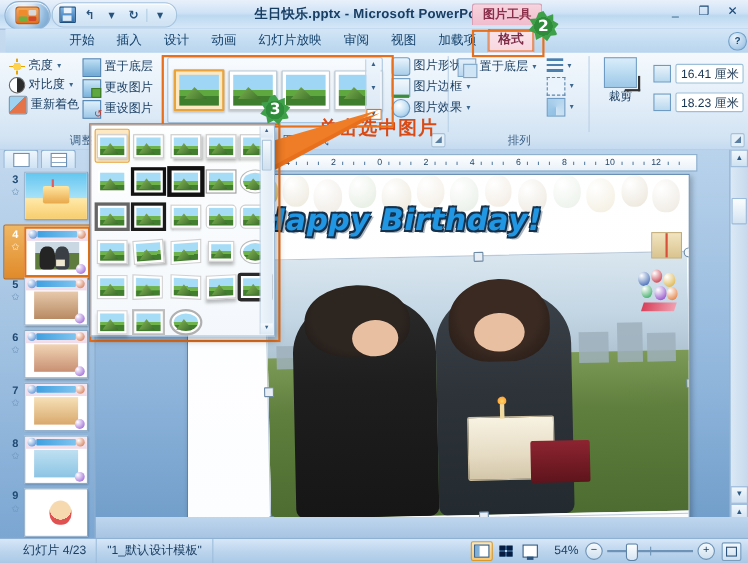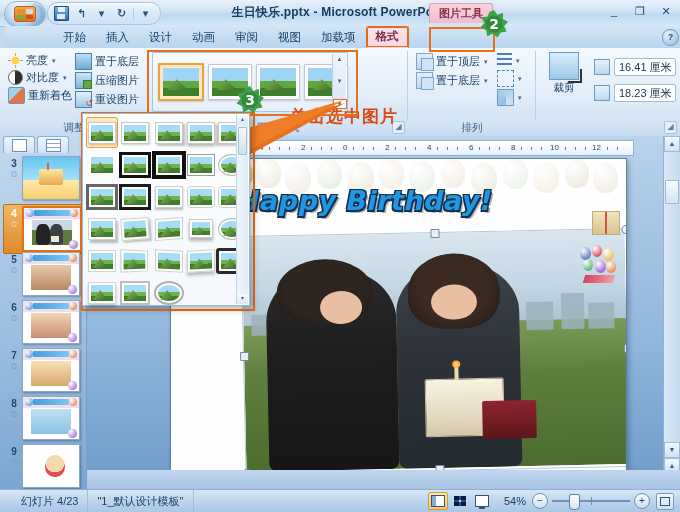--- a/index.html
+++ b/index.html
@@ -431,20 +431,21 @@
       <div class="wbtn">✕</div>
     </div>
   </div>
 
   <div class="tabstrip">
     <div class="tabs">
       <div class="tab">开始</div>
       <div class="tab">插入</div>
       <div class="tab">设计</div>
       <div class="tab">动画</div>
+      <div class="tab">幻灯片放映</div>
       <div class="tab">审阅</div>
       <div class="tab">视图</div>
       <div class="tab">加载项</div>
       <div class="tab active">格式</div>
     </div>
     <div class="help-ico">?</div>
   </div>
 
   <div class="ribbon">
 
@@ -466,21 +467,21 @@
           <span class="car">▾</span>
         </div>
       </div>
       <div class="col2">
         <div class="rbtn">
           <span class="ci ic-compress"></span>
           <span>置于底层</span>
         </div>
         <div class="rbtn">
           <span class="ci ic-change"></span>
-          <span>压缩图片</span>
+          <span>更改图片</span>
         </div>
         <div class="rbtn">
           <span class="ci ic-reset"></span>
           <span>重设图片</span>
         </div>
       </div>
       <div class="glabel">调整</div>
       <div class="gsep"></div>
     </div>
 
@@ -498,33 +499,45 @@
         <div class="thumb">
             <div class="pic"></div>
           </div>
         <div class="gal-scroll">
           <div>▴</div>
           <div>▾</div>
           <div class="more">▾</div>
         </div>
       </div>
 
+      <div class="styles-right">
+        <div class="rbtn">
+          <span class="ci ic-shape"></span>
+          <span>图片形状</span>
+          <span class="car">▾</span>
+        </div>
+        <div class="rbtn">
+          <span class="ci ic-border"></span>
+          <span>图片边框</span>
+          <span class="car">▾</span>
+        </div>
+        <div class="rbtn">
+          <span class="ci ic-effect"></span>
+          <span>图片效果</span>
+          <span class="car">▾</span>
+        </div>
+      </div>
 
       <div class="glabel">图片样式</div>
       <div class="dlg">◢</div>
       <div class="gsep"></div>
     </div>
 
     <div class="grp" id="grpArrange">
       <div class="col1">
-        <div class="rbtn">
-          <span class="ci ic-front"></span>
-          <span>置于顶层</span>
-          <span class="car">▾</span>
-        </div>
         <div class="rbtn">
           <span class="ci ic-front"></span>
           <span>置于底层</span>
           <span class="car">▾</span>
         </div>
       </div>
       <div class="col2">
         <div class="rbtn">
           <span class="ci ic-align"></span>
           <span class="car">▾</span>

